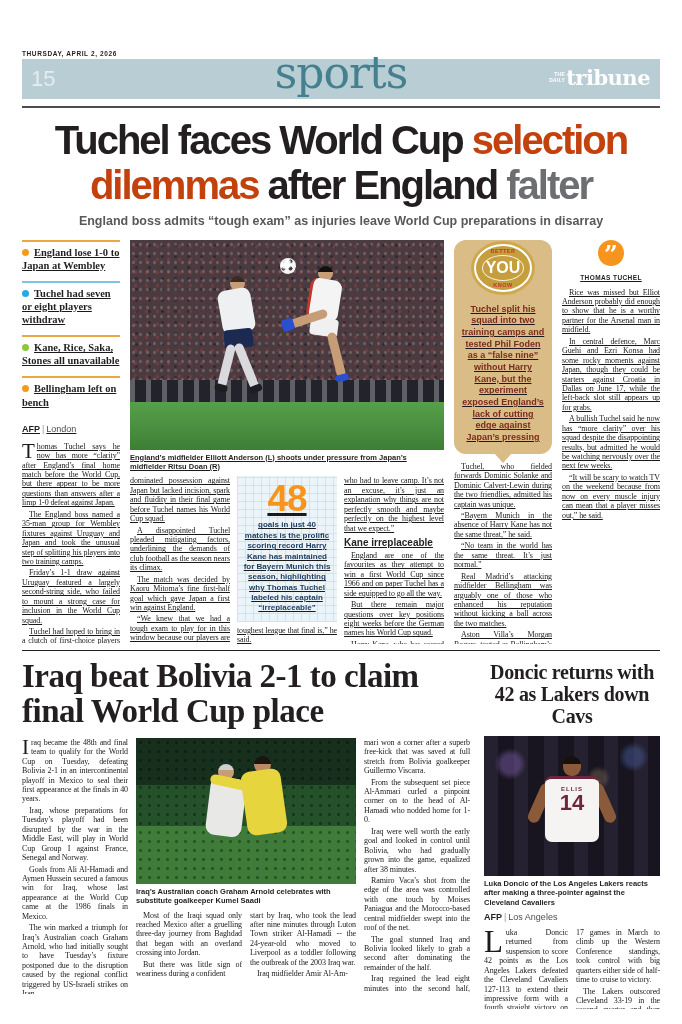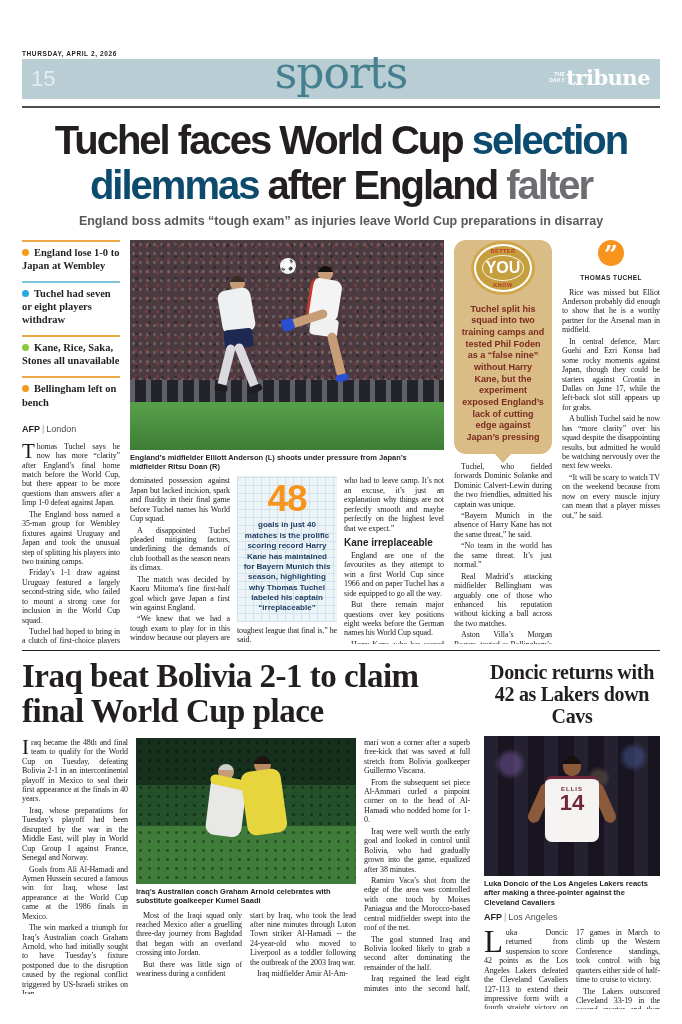--- a/index.html
+++ b/index.html
@@ -12,26 +12,26 @@
   .band { margin-top:2px; height:40px; background:#b9cdd5; position:relative; display:flex; align-items:center; }
   .pagenum { font:400 22px "Liberation Sans", sans-serif; color:#e3ecef; margin-left:9px; }
   .sports-title { position:absolute; left:50%; top:-8px; transform:translateX(-50%); font:400 44px/1 "DejaVu Serif", serif; color:#45808e; letter-spacing:-1px; }
   .masthead { position:absolute; right:10px; top:8px; display:flex; align-items:center; color:#fff; }
   .mast-small { font:700 5px/1.15 "Liberation Sans", sans-serif; text-align:right; margin-right:1px; letter-spacing:.3px; }
   .mast-big { font:700 21px/1 "DejaVu Serif", serif; letter-spacing:-.5px; }
   .header-rule { border-top:2px solid #4d4d4f; margin-top:7px; }
 
   
   h1.lead-headline { text-align:center; font:700 40px/1.12 "Liberation Sans", sans-serif; letter-spacing:-2px; color:#231f20; margin:10px 0 6px; }
-  h1 .red { color:#0c4a6e; }
+  h1 .red { color:#c2410c; }
   h1 .gray { color:#6d6e71; }
   .lead-subhead { text-align:center; font:700 12.5px "Liberation Sans", sans-serif; color:#58595b; margin:2px 0 12px; }
 
   
-  .lead-grid { display:grid; grid-template-columns:repeat(6,1fr); gap:10px; height:404px; overflow:hidden; }
+  .lead-grid { display:grid; grid-template-columns:repeat(6,1fr); gap:10px; height:404px; overflow:hidden;text-decoration:underline; }
   .mid { grid-column:2/5; display:flex; flex-direction:column; }
 
   
   .para { font:8px/1.18 "Liberation Serif", serif; text-align:justify; text-indent:7px; margin-bottom:2px; letter-spacing:-.1px; }
   .para.flush { text-indent:0; }
   .para.dropcap { text-indent:0; }
   .para.dropcap::first-letter { float:left; font-size:21px; line-height:16px; padding:1px 2px 0 0; }
   .doncic-cols .para.dropcap::first-letter { font-size:31px; line-height:25px; padding-right:3px; }
   .tcol { overflow:hidden; }
 

